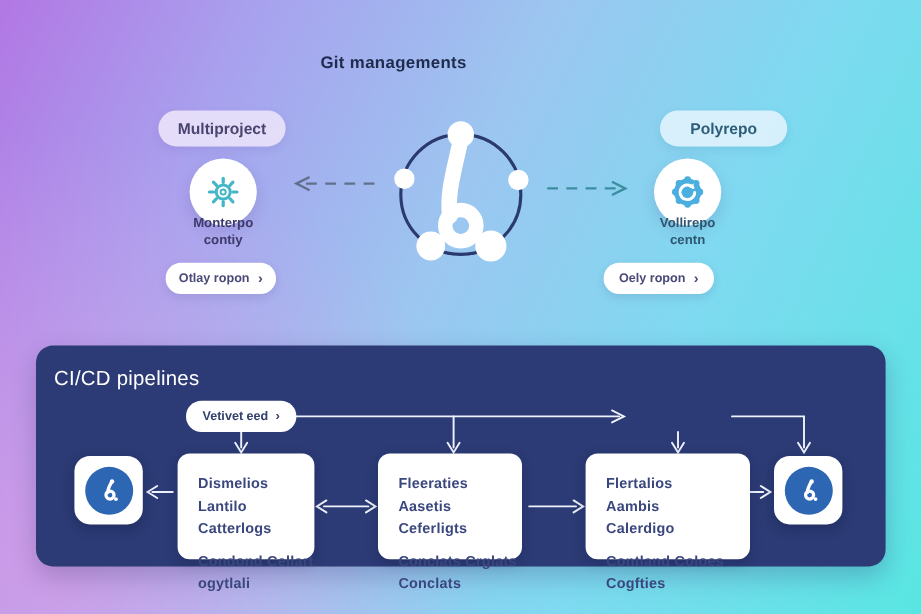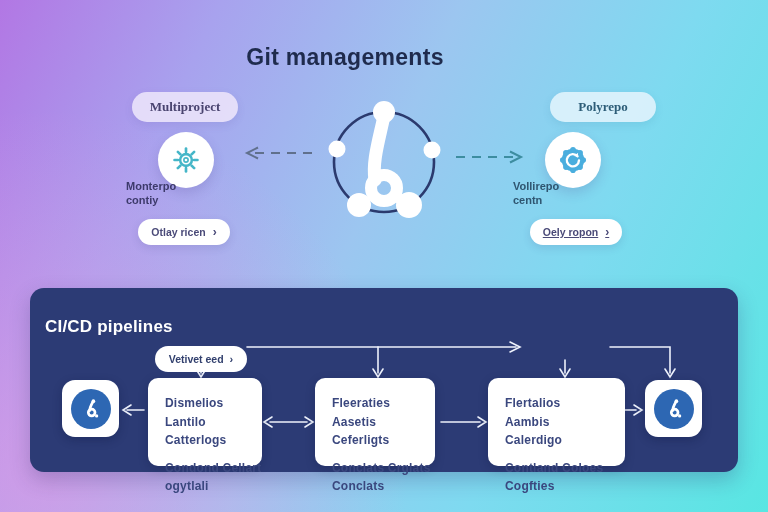--- a/index.html
+++ b/index.html
@@ -1,37 +1,37 @@
 <!DOCTYPE html>
 <html><head>
 <meta charset="utf-8">
 <style>
   html,body{margin:0;padding:0;background:#dfe3ea;font-family:"Liberation Sans",sans-serif;}
   .screen{position:relative;width:768px;height:512px;overflow:hidden;
     background:
       radial-gradient(circle at 6% 92%, rgba(238,148,226,0.55), rgba(238,148,226,0) 42%),
       linear-gradient(115deg,#b277e4 0%,#a8a2ee 22%,#9cc6f0 46%,#7edaf0 70%,#58e6e2 100%);}
   .abs{position:absolute;}
-  .title{left:0;top:44px;width:656px;text-align:center;font-size:23px;font-weight:700;color:#1f2b4d;letter-spacing:.3px;padding-left:17px;}
+  .title{left:0;top:44px;width:656px;text-align:center;font-size:14px;font-weight:700;color:#1f2b4d;letter-spacing:.3px;}
   .tag{height:30px;border-radius:15px;display:flex;align-items:center;justify-content:center;
-       font-size:13px;font-weight:700;font-family:Liberation Serif, serif;}
+       font-size:13px;font-weight:700;}
   .tag-left{left:132px;top:92px;width:106px;background:rgba(233,226,250,.92);color:#4a4470;box-shadow:0 3px 8px rgba(90,70,160,.12);}
   .tag-right{left:550px;top:92px;width:106px;background:rgba(219,241,251,.95);color:#2d5d78;box-shadow:0 3px 8px rgba(40,110,150,.12);}
   .circle-icon{width:56px;height:56px;border-radius:50%;background:#fff;display:flex;align-items:center;justify-content:center;
        box-shadow:0 5px 12px rgba(70,60,140,.18);}
-  .caption{width:120px;text-align:left;font-size:11px;font-weight:700;line-height:1.3;}
+  .caption{width:120px;text-align:center;font-size:11px;font-weight:700;line-height:1.3;}
   .cap-left{color:#3d3a6b;}
   .cap-right{color:#2f5570;}
   .btn{height:26px;border-radius:13px;background:#fff;display:flex;align-items:center;justify-content:center;gap:7px;
        font-size:10.5px;font-weight:600;color:#4a4a78;border:none;box-shadow:0 3px 8px rgba(60,60,130,.14);cursor:pointer;}
   .btn .chev{font-size:12px;font-weight:700;}
   .panel{left:30px;top:288px;width:708px;height:184px;border-radius:14px;background:#2c3b75;box-shadow:0 8px 20px rgba(40,40,100,.25);}
-  .panel-title{left:45px;top:317px;font-size:17px;font-weight:700;color:#ffffff;letter-spacing:.2px;}
+  .panel-title{left:45px;top:306px;font-size:17px;font-weight:400;color:#ffffff;letter-spacing:.2px;}
   .ppill{height:26px;border-radius:13px;background:#fff;display:flex;align-items:center;justify-content:center;gap:6px;
-       font-size:10.5px;font-weight:700;color:#32406e;border:none;cursor:pointer;margin-top:12px;}
+       font-size:10.5px;font-weight:700;color:#32406e;border:none;cursor:pointer;}
   .ppill .chev{font-size:11px;font-weight:700;}
   .card{background:#fff;border-radius:10px;box-shadow:0 3px 10px rgba(10,20,60,.25);padding:16px 0 0 17px;box-sizing:border-box;}
   .card .ln{font-size:12px;font-weight:700;color:#3a477e;line-height:1.55;letter-spacing:.2px;}
   .card .gap{margin-top:9px;}
   .iconbox{width:57px;height:57px;border-radius:13px;background:#fff;display:flex;align-items:center;justify-content:center;
        box-shadow:0 3px 10px rgba(10,20,60,.3);}
   .bluecircle{width:40px;height:40px;border-radius:50%;background:#2d67b3;display:flex;align-items:center;justify-content:center;}
   svg{display:block;}
 </style>
 </head>
@@ -91,24 +91,24 @@
   <div class="abs caption cap-left" style="left:126px;top:179px;">
     <div>Monterpo</div>
     <div>contiy</div>
   </div>
   <div class="abs caption cap-right" style="left:513px;top:179px;">
     <div>Vollirepo</div>
     <div>centn</div>
   </div>
 
   <button class="abs btn" style="left:138px;top:219px;width:92px;">
-    <span>Otlay ricen</span>
+    <span>Otlay ropon</span>
     <span class="chev">›</span>
   </button>
-  <button class="abs btn" style="left:530px;top:219px;width:92px;text-decoration:underline;">
+  <button class="abs btn" style="left:503px;top:219px;width:92px;">
     <span>Oely ropon</span>
     <span class="chev">›</span>
   </button>
 
   <div class="abs" style="left:324px;top:100px;">
     <svg width="120" height="120" viewBox="0 0 120 120">
       <circle cx="60" cy="62" r="50" fill="none" stroke="#2b3a6e" stroke-width="2.6"></circle>
       <path d="M60 16 C55 40 48 62 51 80" fill="none" stroke="#ffffff" stroke-width="13" stroke-linecap="round"></path>
       <circle cx="60" cy="88" r="13" fill="none" stroke="#ffffff" stroke-width="12"></circle>
       <path d="M70 96 L84 103" stroke="#ffffff" stroke-width="10" stroke-linecap="round"></path>

